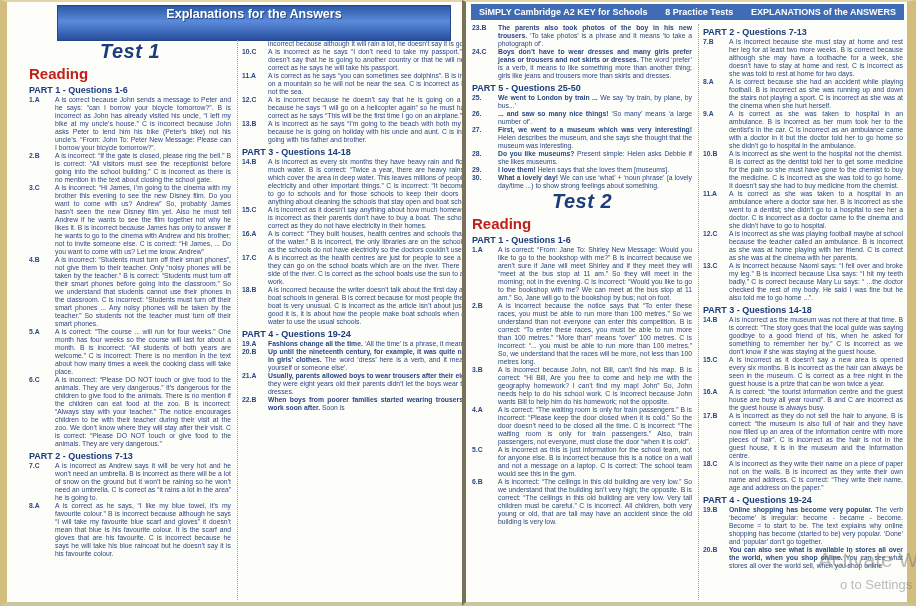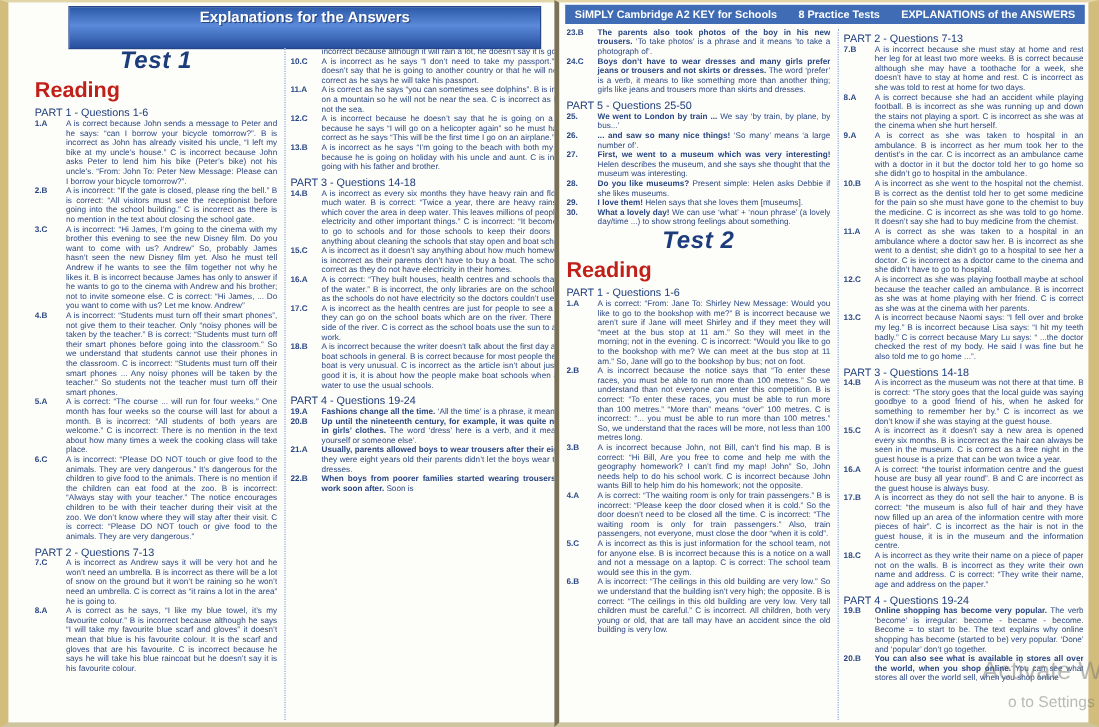--- a/index.html
+++ b/index.html
@@ -19,22 +19,22 @@
            box-sizing:border-box;font-size:9px;font-weight:bold;color:#fff;}
   .cols{position:absolute;display:flex;overflow:hidden;}
   .page-left .cols{top:38px;left:22px;right:5px;bottom:2px;}
   .page-right .cols{top:22px;left:6px;right:4px;bottom:2px;}
   .col{overflow:hidden;}
   .page-left .c0{width:202px;flex:none;}
   .page-right .c0{width:220px;flex:none;}
   .c1{flex:1;min-width:0;}
   .divider{flex:none;width:0;border-left:1px dotted #8aa8d8;margin:0 4px 0 6px;}
   .test-title{font-size:20px;font-weight:bold;color:#1d3c7c;text-align:center;margin:0 0 2px;letter-spacing:.5px;font-style:italic;}
-  .reading-heading{font-size:18px;font-weight:bold;color:#c02018;margin:0 0 1px;}
-  .part-heading{font-size:9px;font-weight:normal;color:#1d3c7c;margin:3px 0 1px;}
+  .reading-heading{font-size:15px;font-weight:bold;color:#c02018;margin:0 0 1px;}
+  .part-heading{font-size:9px;font-weight:bold;color:#1d3c7c;margin:3px 0 1px;}
   .answer{display:flex;color:#2a4784;font-size:6.8px;line-height:8px;}
   .an{flex:none;width:26px;font-weight:bold;}
   .ab{flex:1;text-align:justify;min-width:0;}
   .ab b{font-weight:bold;}
   .cont{margin-left:26px;color:#2a4784;font-size:6.8px;line-height:8px;text-align:justify;}
   .watermark{position:absolute;left:818px;top:548px;color:rgba(120,120,120,.5);pointer-events:none;white-space:nowrap;}
   .wm1{font-size:21px;}
   .wm2{font-size:13px;margin-top:5px;margin-left:22px;}
 </style>
 </head>

